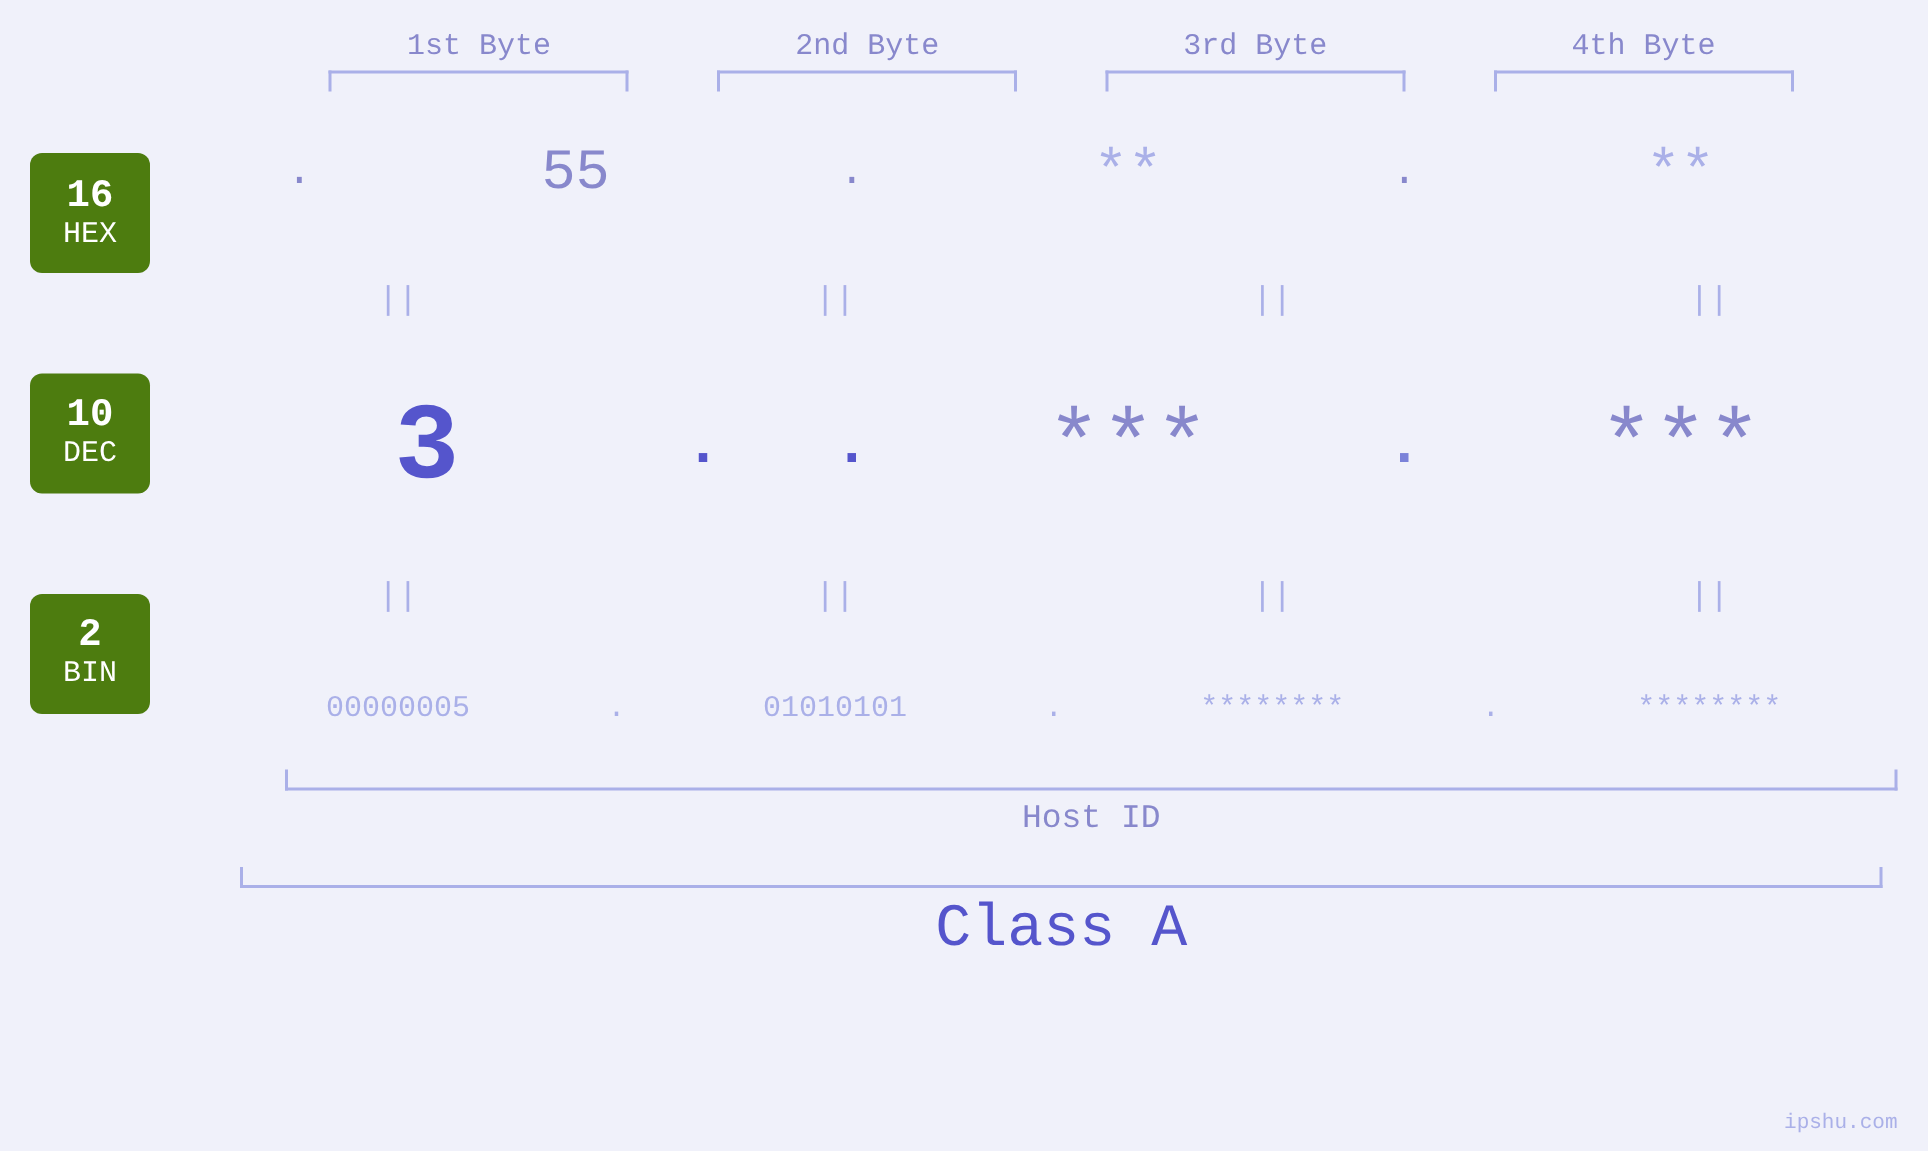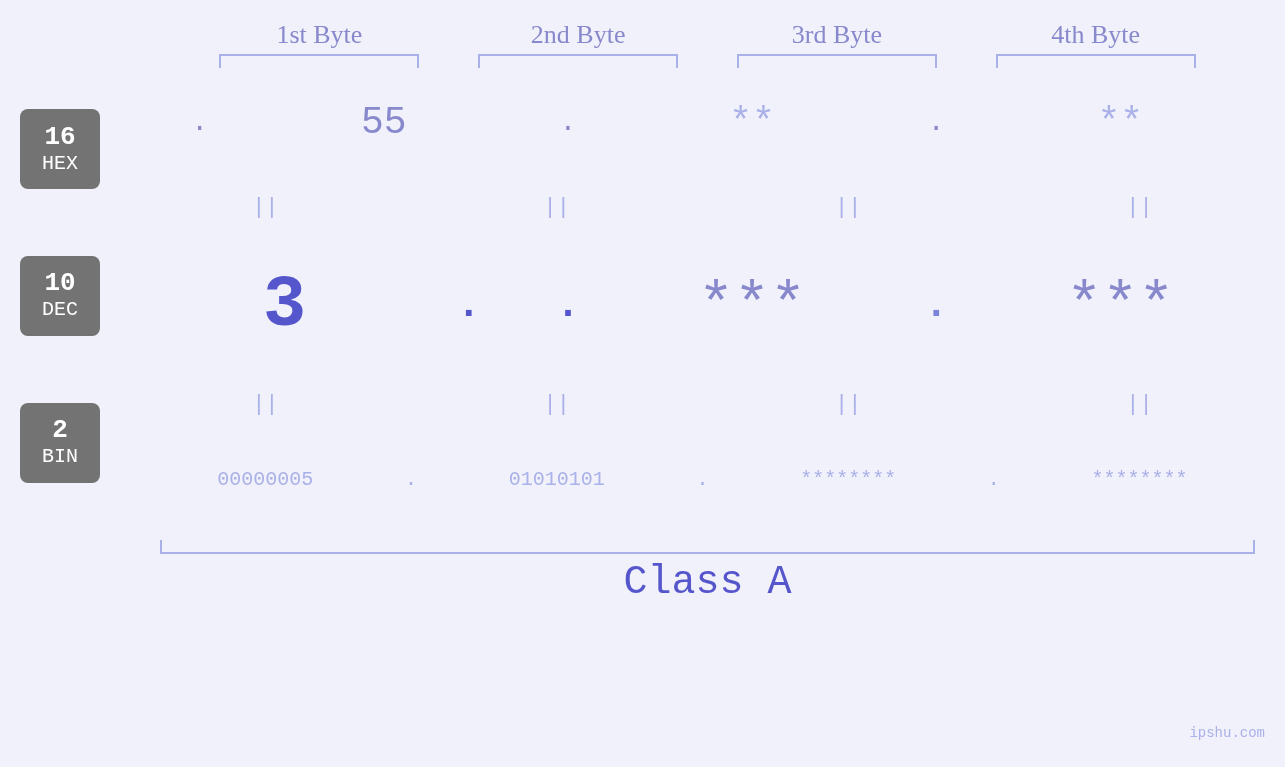--- a/index.html
+++ b/index.html
@@ -25,22 +25,22 @@
     
     .byte-headers {
       display: flex;
       margin-left: 130px;
       width: calc(100% - 130px);
       justify-content: space-around;
       padding: 0 60px;
     }
     .byte-header {
       color: #8888cc;
-      font-size: 26px;
-      font-family: Liberation Serif, serif;
+      font-size: 20px;
+      font-family: Liberation Mono, monospace;
       text-align: center;
       width: 200px;
     }
 
     
     .brackets-row {
       display: flex;
       margin-left: 130px;
       width: calc(100% - 130px);
       justify-content: space-around;
@@ -59,21 +59,21 @@
     .badges-col {
       display: flex;
       flex-direction: column;
       align-items: flex-end;
       justify-content: space-around;
       padding-right: 20px;
       height: 440px;
       margin-left: 20px;
     }
     .badge {
-      background: #737373;
+      background: #4d7c0f;
       color: white;
       border-radius: 8px;
       width: 80px;
       height: 80px;
       display: flex;
       flex-direction: column;
       align-items: center;
       justify-content: center;
       font-family: 'Courier New', Courier, monospace;
     }
@@ -139,21 +139,21 @@
     }
     .bin-sep {
       color: #aab0e8;
       font-size: 20px;
       width: 30px;
       text-align: center;
     }
 
     .watermark {
       position: absolute;
-      bottom: 26px;
+      bottom: 10px;
       right: 20px;
       color: #aab0e8;
       font-size: 14px;
       font-family: 'Courier New', Courier, monospace;
     }
 
     .row-container {
       display: flex;
       align-items: center;
       justify-content: space-around;
@@ -307,20 +307,24 @@
       </div>
 
     </div>
   </div>
 
   <div style="display:flex; flex-direction:row; width:calc(100% - 130px); margin-left:130px; padding: 0 20px; margin-top:4px; align-items:flex-start;">
 
 
     <div style="width:40px;"></div>
 
+    <div style="display:flex; flex-direction:column; align-items:center; flex:1;">
+      <div style="width:100%; height:14px; border: 2px solid #aab0e8; border-top:none;"></div>
+      <div style="color:#8888cc; font-size:22px; font-family:'Courier New',Courier,monospace; margin-top:6px;">Host ID</div>
+    </div>
   </div>
 
   <div style="width:calc(100% - 150px); margin-left:130px; padding: 0 20px; margin-top:20px;">
     <div style="width:100%; height:14px; border: 2px solid #aab0e8; border-top:none;"></div>
     <div style="text-align:center; color:#5555cc; font-size:40px; font-family:'Courier New',Courier,monospace; margin-top:6px;">Class A</div>
   </div>
 
 </div>
 
 <div class="watermark">ipshu.com</div>

